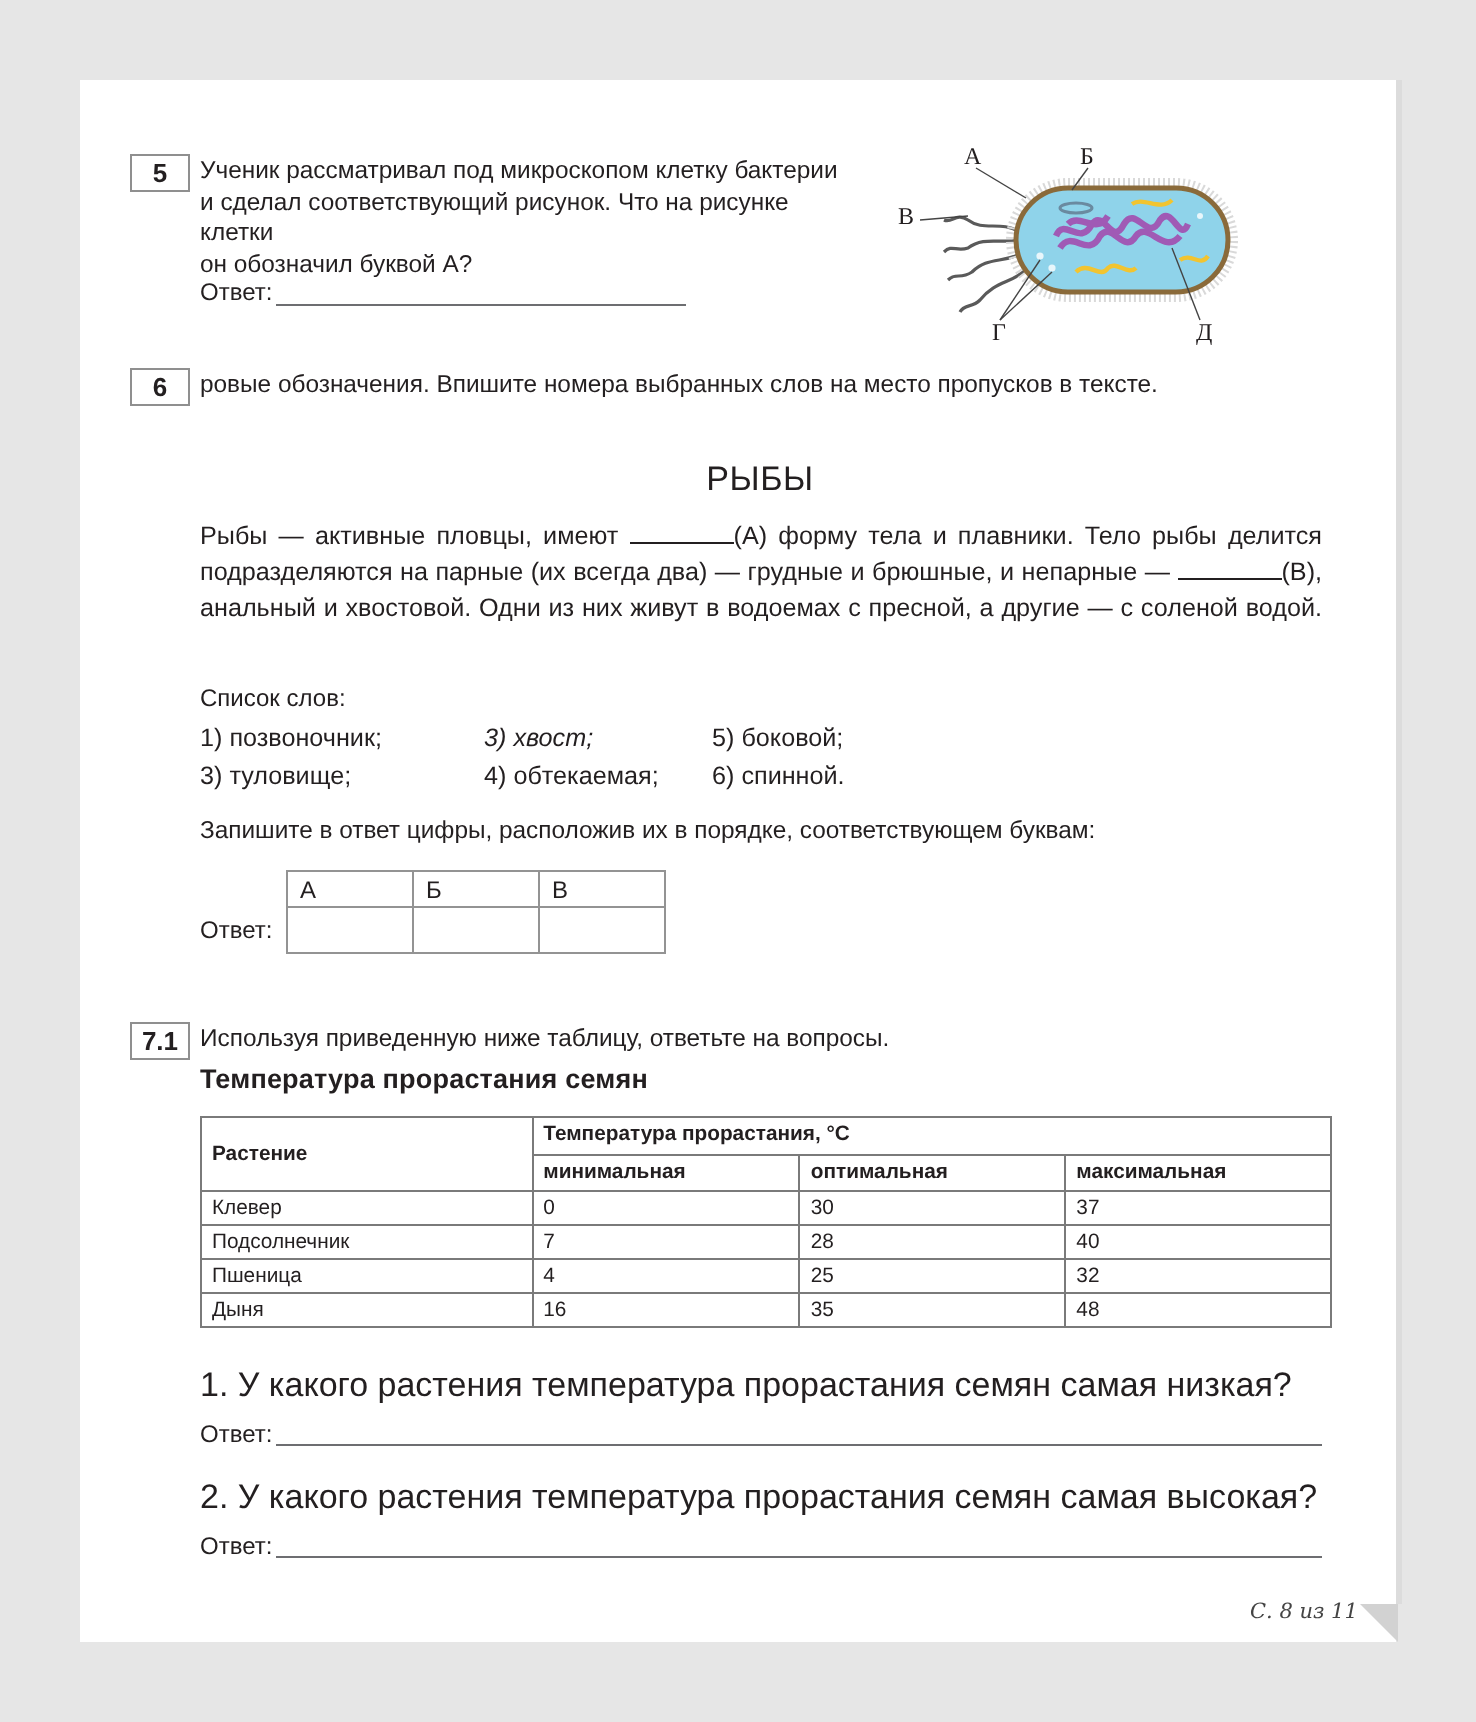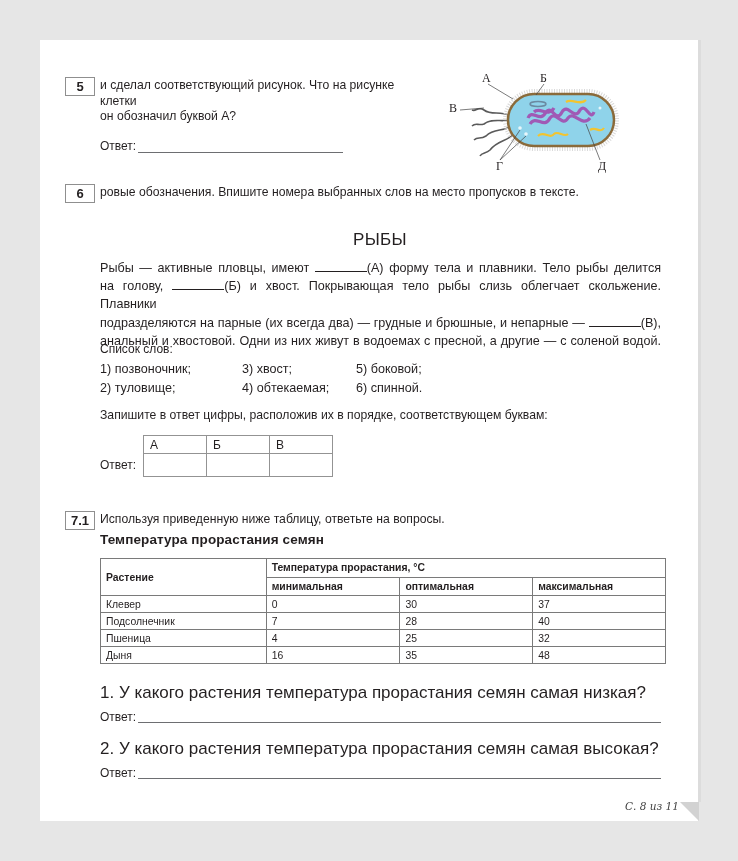--- a/index.html
+++ b/index.html
@@ -114,20 +114,21 @@
   </style>
 </head>
 <body>
 
 <div class="page"></div>
 <div class="page-shadow-right"></div>
 <div class="corner-fold"></div>
 
 <div class="qnum" style="left:65px; top:77px; width:28px;">5</div>
 <div class="abs qtext" style="left:100px; top:78px; width:330px;">
+  <div>Ученик рассматривал под микроскопом клетку бактерии</div>
   <div>и сделал соответствующий рисунок. Что на рисунке клетки</div>
   <div>он обозначил буквой А?</div>
 </div>
 <div class="abs answer-label" style="left:100px; top:139px;">Ответ:</div>
 <div class="answer-line" style="left:138px; top:152px; width:205px;"></div>
 
 <svg class="abs" style="left:440px; top:66px;" width="190" height="112" viewBox="0 0 190 112">
 
   <text x="42" y="16" font-size="12" fill="#231f20">А</text>
   <text x="100" y="16" font-size="12" fill="#231f20">Б</text>
@@ -176,38 +177,34 @@
 <div class="qnum" style="left:65px; top:184px; width:28px;">6</div>
 <div class="abs qtext" style="left:100px; top:185px; width:570px;">
   <div>ровые обозначения. Впишите номера выбранных слов на место пропусков в тексте.</div>
 </div>
 <div class="abs title-center" style="left:300px; top:230px; width:160px;">РЫБЫ</div>
 
 <div class="abs para" style="left:100px; top:259px; width:561px;">
   <div style="text-align-last:justify;">
     <span>Рыбы — активные пловцы, имеют</span>
     <span class="blank"></span><span>(А) форму тела и плавники. Тело рыбы делится</span>
-  </div>
-  <div style="text-align-last:justify;">
-    <span>на голову,</span>
-    <span class="blank"></span><span>(Б) и хвост. Покрывающая тело рыбы слизь облегчает скольжение. Плавники</span>
   </div>
   <div style="text-align-last:justify;">
     <span>подразделяются на парные (их всегда два) — грудные и брюшные, и непарные —</span>
     <span class="blank"></span><span>(В),</span>
   </div>
   <div style="text-align-last:justify;">
     <span>анальный и хвостовой. Одни из них живут в водоемах с пресной, а другие — с соленой водой.</span>
   </div>
 </div>
 
 <div class="abs words-label" style="left:100px; top:342px;">Список слов:</div>
 <div class="word" style="left:100px; top:362px;">1) позвоночник;</div>
-<div class="word" style="left:100px; top:381px;">2) туловище;</div>
-<div class="word" style="left:242px; top:362px;">3) хвост;</div>
+<div class="word" style="left:100px; top:381px;">3) туловище;</div>
+<div class="word" style="left:242px; top:362px;font-style:italic;">3) хвост;</div>
 <div class="word" style="left:242px; top:381px;">4) обтекаемая;</div>
 <div class="word" style="left:356px; top:362px;text-align:center;">5) боковой;</div>
 <div class="word" style="left:356px; top:381px;">6) спинной.</div>
 
 <div class="abs qtext" style="left:100px; top:408px;">Запишите в ответ цифры, расположив их в порядке, соответствующем буквам:</div>
 
 <div class="abs answer-label" style="left:100px; top:458px;">Ответ:</div>
 <table class="ans-table" style="left:143px; top:435px;">
   <tbody>
       <tr>

